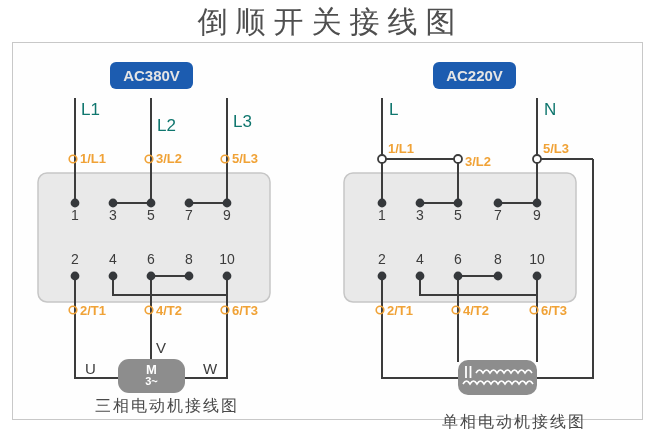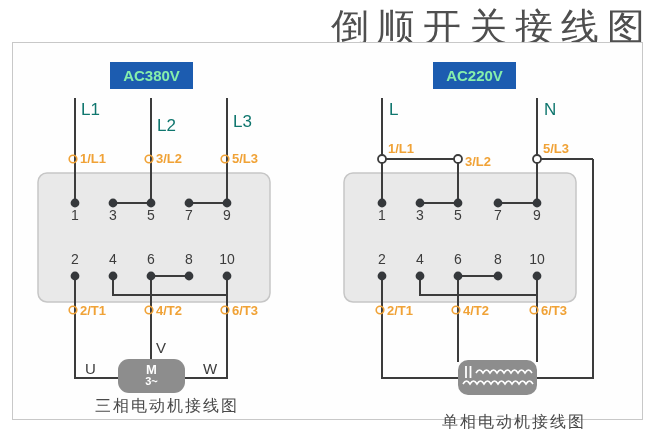--- a/index.html
+++ b/index.html
@@ -1,26 +1,26 @@
 <!DOCTYPE html>
 <html><head>
 <meta charset="utf-8">
 <style>
   html,body{margin:0;padding:0;background:#fff;}
   body{width:653px;height:431px;position:relative;overflow:hidden;
        font-family:"Liberation Sans","DejaVu Sans",sans-serif;color:#3c3c3c;}
-  .title{position:absolute;top:2px;left:0;width:653px;text-align:right;
-         font-size:38px;letter-spacing:8px;text-indent:8px;color:#4f4f4f;font-weight:500;}
+  .title{position:absolute;top:2px;left:0;width:653px;text-align:center;
+         font-size:30px;letter-spacing:8px;text-indent:8px;color:#4f4f4f;font-weight:500;}
   .box{position:absolute;left:12px;top:42px;width:629px;height:376px;
        background:#fefefe;border:1px solid #c8c8c8;}
   svg.wiring{position:absolute;left:0;top:0;z-index:2;}
   .lab{position:absolute;z-index:3;white-space:nowrap;}
   .badge{display:flex;align-items:center;justify-content:center;
-         width:83px;height:27px;background:#1c5cb0;color:#86efac;
-         font-size:15px;font-weight:bold;border-radius:0;}
+         width:83px;height:27px;background:#1c5cb0;color:#e5e5e5;
+         font-size:15px;font-weight:bold;border-radius:6px;}
   .phase{font-size:17px;color:#0f766e;}
   .num{font-size:14px;color:#3c3c3c;transform:translateX(-50%);}
   .olbl{font-size:13px;font-weight:600;color:#f0a236;}
   .mlbl{font-size:15px;color:#3c3c3c;}
   .msym{width:67px;text-align:center;color:#ffffff;font-weight:bold;font-size:13px;line-height:13px;}
   .mph{width:67px;text-align:center;color:#ffffff;font-weight:bold;font-size:11px;line-height:11px;}
   .caption{width:214px;text-align:center;font-size:16px;letter-spacing:2px;color:#4a4a4a;}
 </style>
 </head>
 <body>

